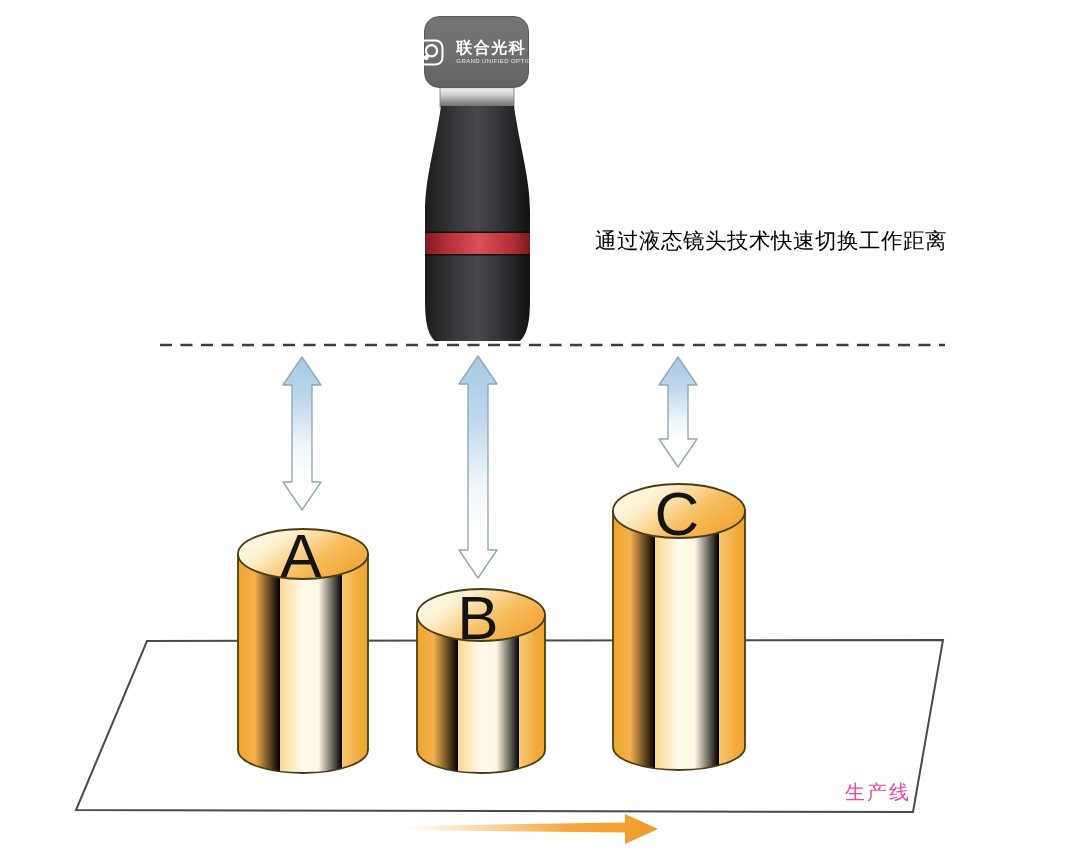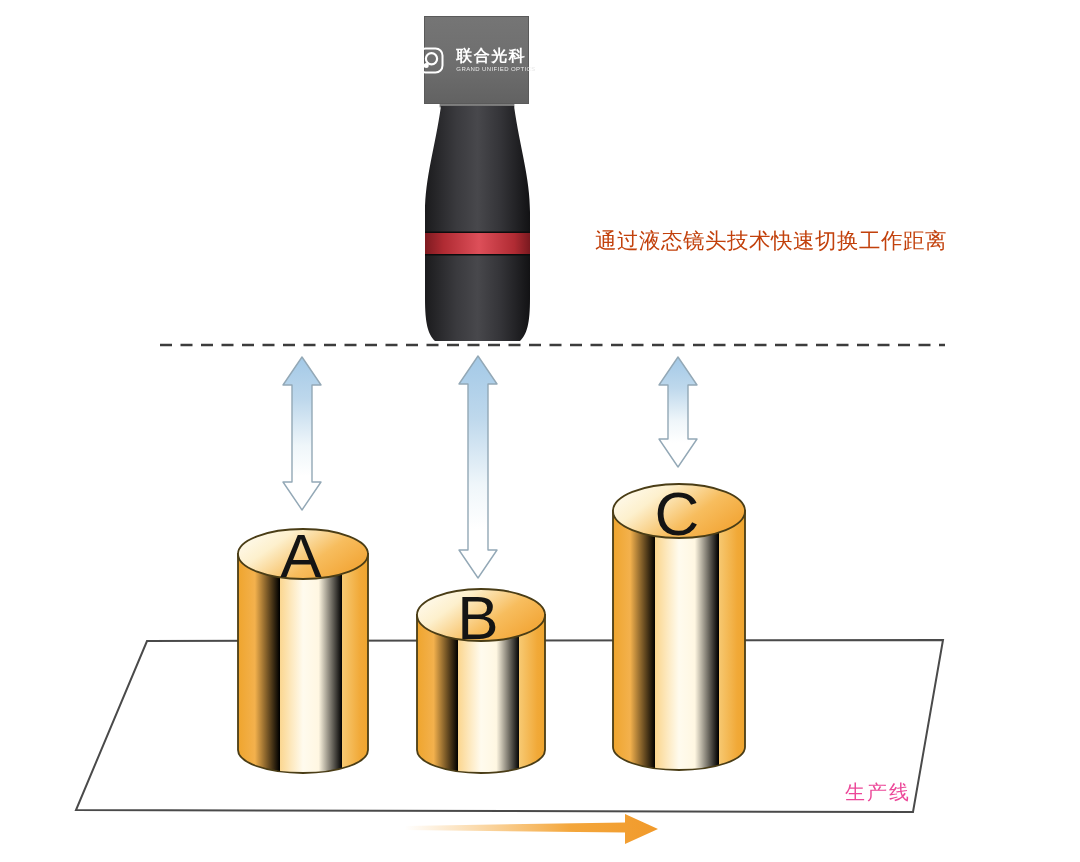--- a/index.html
+++ b/index.html
@@ -3,34 +3,34 @@
 <meta charset="utf-8">
 <style>
   html,body{margin:0;padding:0;background:#fff;}
   body{font-family:"Liberation Sans","DejaVu Sans",sans-serif;}
   .canvas{
     position:relative;width:1080px;height:862px;background:#ffffff;overflow:hidden;
   }
   .layer{position:absolute;left:0;top:0;}
   
   .camera-head{
-    position:absolute;left:424px;top:16px;width:105px;height:88px;
+    position:absolute;left:424px;top:16px;width:105px;height:72px;
     background:linear-gradient(180deg,#757575 0%,#6e6e6e 55%,#626262 100%);
-    border:1px solid #5a5a5a;border-radius:0;
+    border:1px solid #5a5a5a;border-radius:15px;
     display:flex;align-items:center;justify-content:center;gap:12px;
     box-sizing:border-box;
   }
   .logo-icon{flex:0 0 auto;width:27px;height:27px;}
   .brand-col{display:flex;flex-direction:column;line-height:1;}
   .brand-cn{color:#ffffff;font-weight:bold;font-size:16px;letter-spacing:1.5px;white-space:nowrap;}
   .brand-en{color:#e8e8e8;font-size:6px;letter-spacing:0.4px;margin-top:2px;white-space:nowrap;}
   
   .annotation{
     position:absolute;left:595px;top:226px;
-    font-size:21.5px;color:#c2410c;letter-spacing:0.5px;white-space:nowrap;
+    font-size:21.5px;color:#000000;letter-spacing:0.5px;white-space:nowrap;
   }
   
   .platform-label{
     position:absolute;left:845px;top:779px;
     font-size:20px;color:#ec4899;letter-spacing:2px;white-space:nowrap;
   }
 </style>
 </head>
 <body>
 

